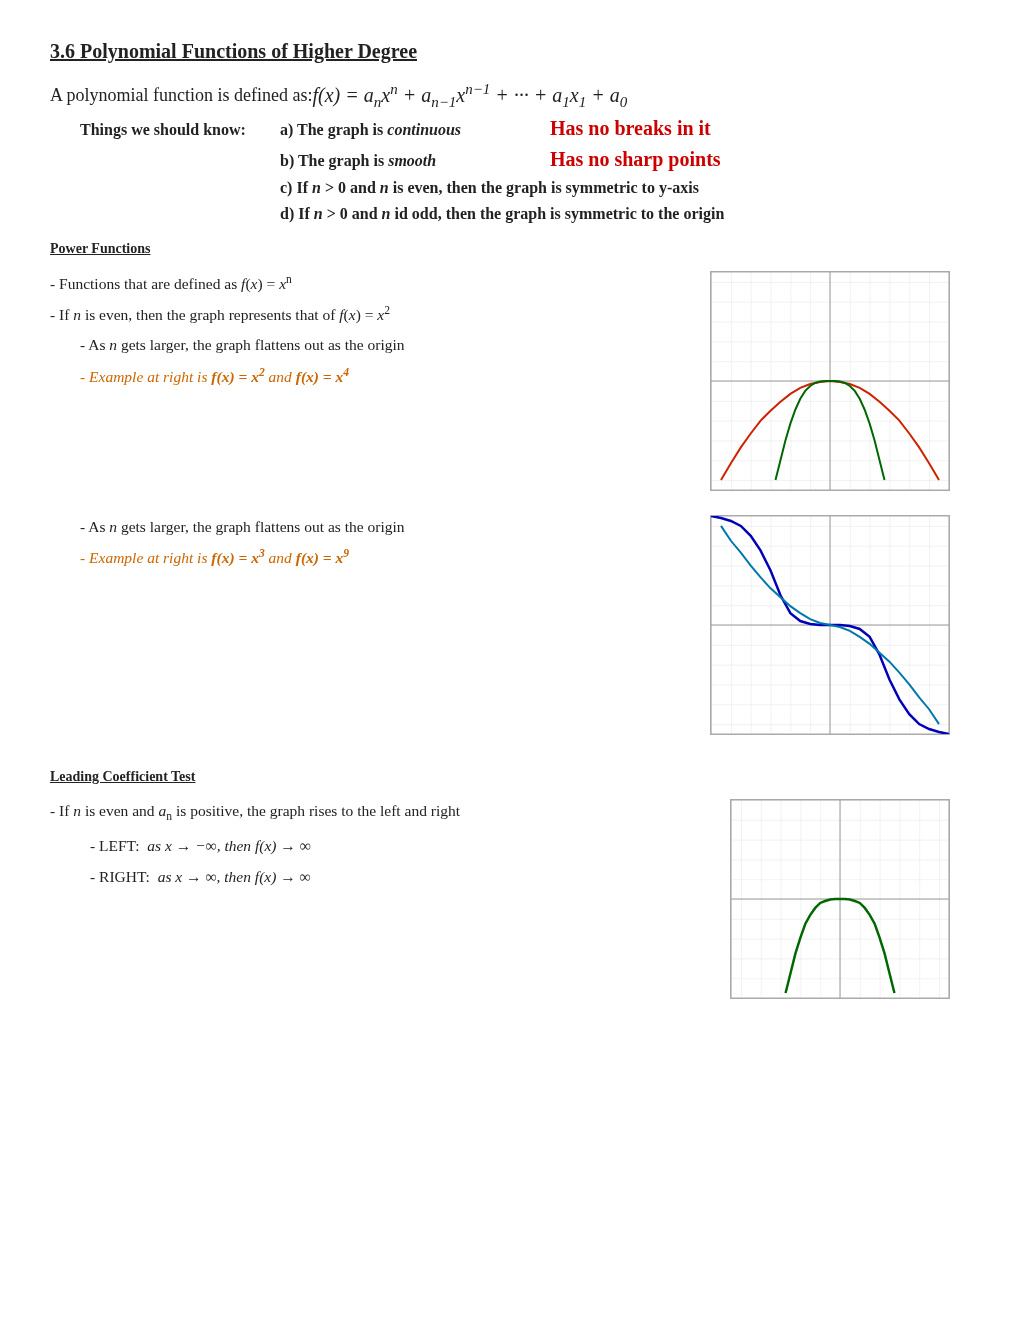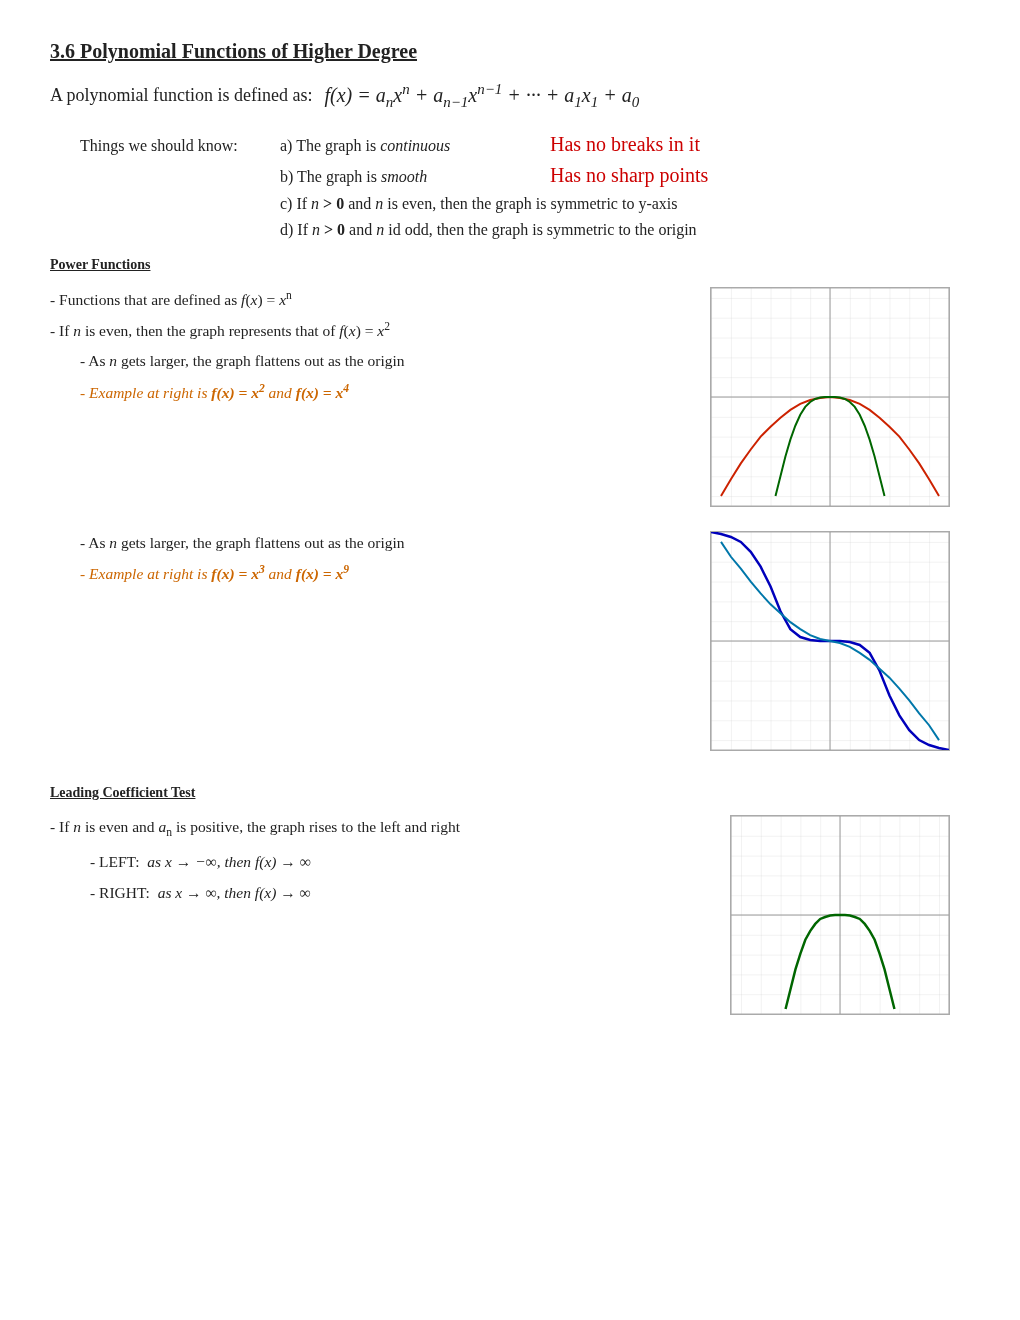--- a/index.html
+++ b/index.html
@@ -15,32 +15,32 @@
     .title {
       font-size: 20px;
       font-weight: bold;
       text-decoration: underline;
       margin-bottom: 18px;
     }
     .poly-def-row {
       display: flex;
       align-items: center;
       font-size: 18px;
-      margin-bottom: 22px;
-      gap: 12px;
+      margin-bottom: 6px;
     }
     .things-table {
       margin-left: 30px;
       margin-bottom: 18px;
     }
     .things-row {
       display: flex;
       align-items: baseline;
       margin-bottom: 8px;
       gap: 10px;
+      font-weight: bold;
     }
     .things-label {
       min-width: 190px;
       font-size: 16px;
     }
     .things-item {
       min-width: 260px;
       font-size: 16px;
     }
     .things-red {

